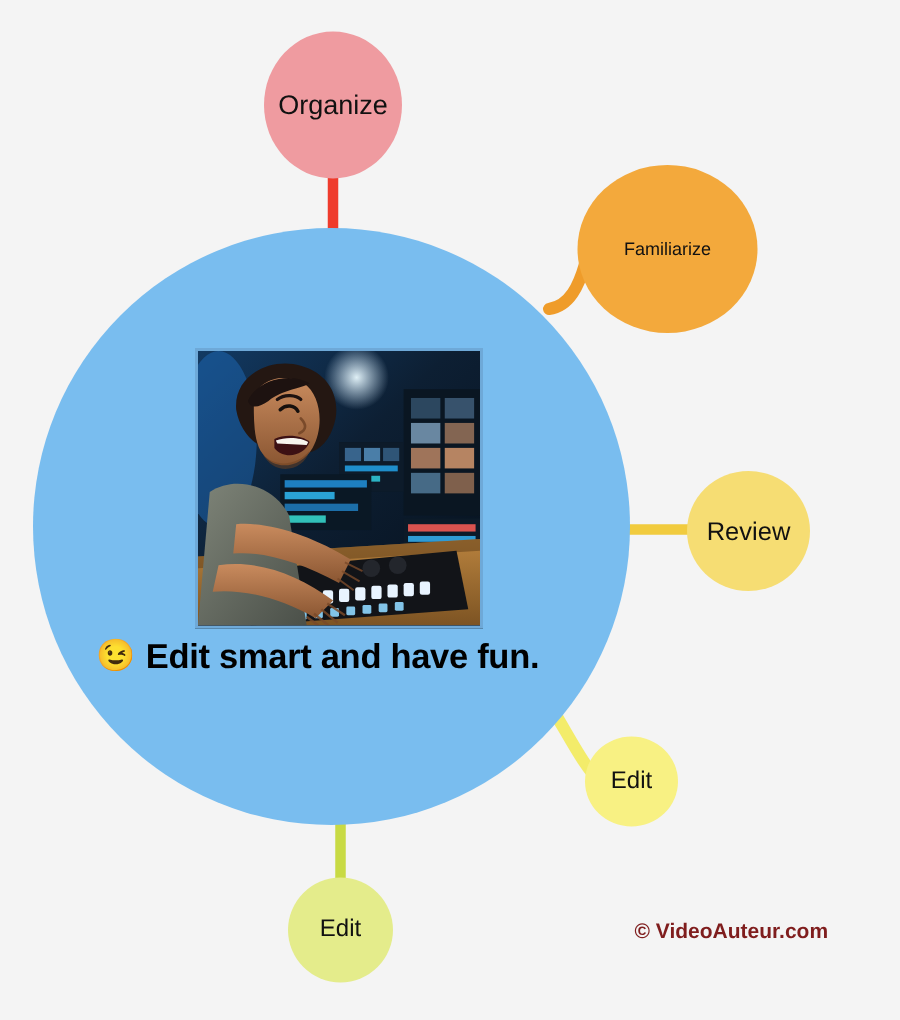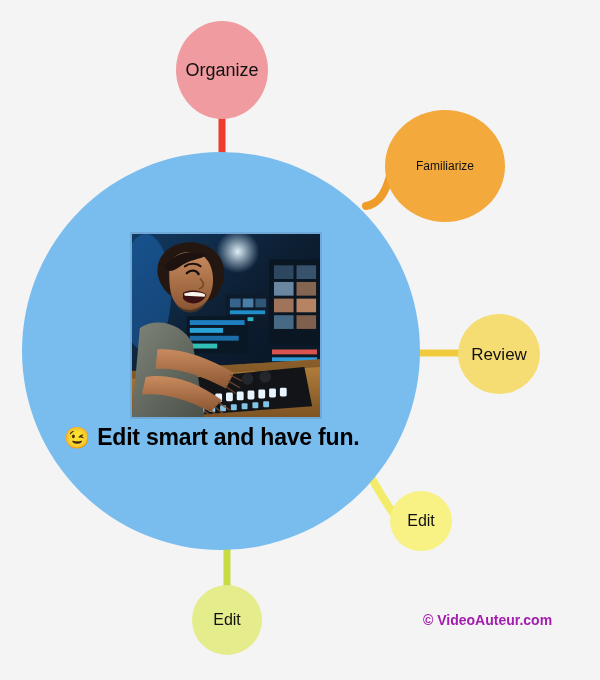--- a/index.html
+++ b/index.html
@@ -136,21 +136,21 @@
     background: #e4ec8b;
   }
   #node-enjoy .node-label { font-size: 16px; }
 
   #credit {
     position: absolute;
     left: 423px;
     top: 612px;
     font-size: 14px;
     font-weight: 700;
-    color: #a21caf;
+    color: #7f1d1d;
     font-family: "Liberation Sans", sans-serif;
     white-space: nowrap;
   }
 </style>
 </head>
 <body>
 
 <div id="mindmap">
 
   <svg class="svg-layer" viewBox="0 0 600 680" xmlns="http://www.w3.org/2000/svg">

